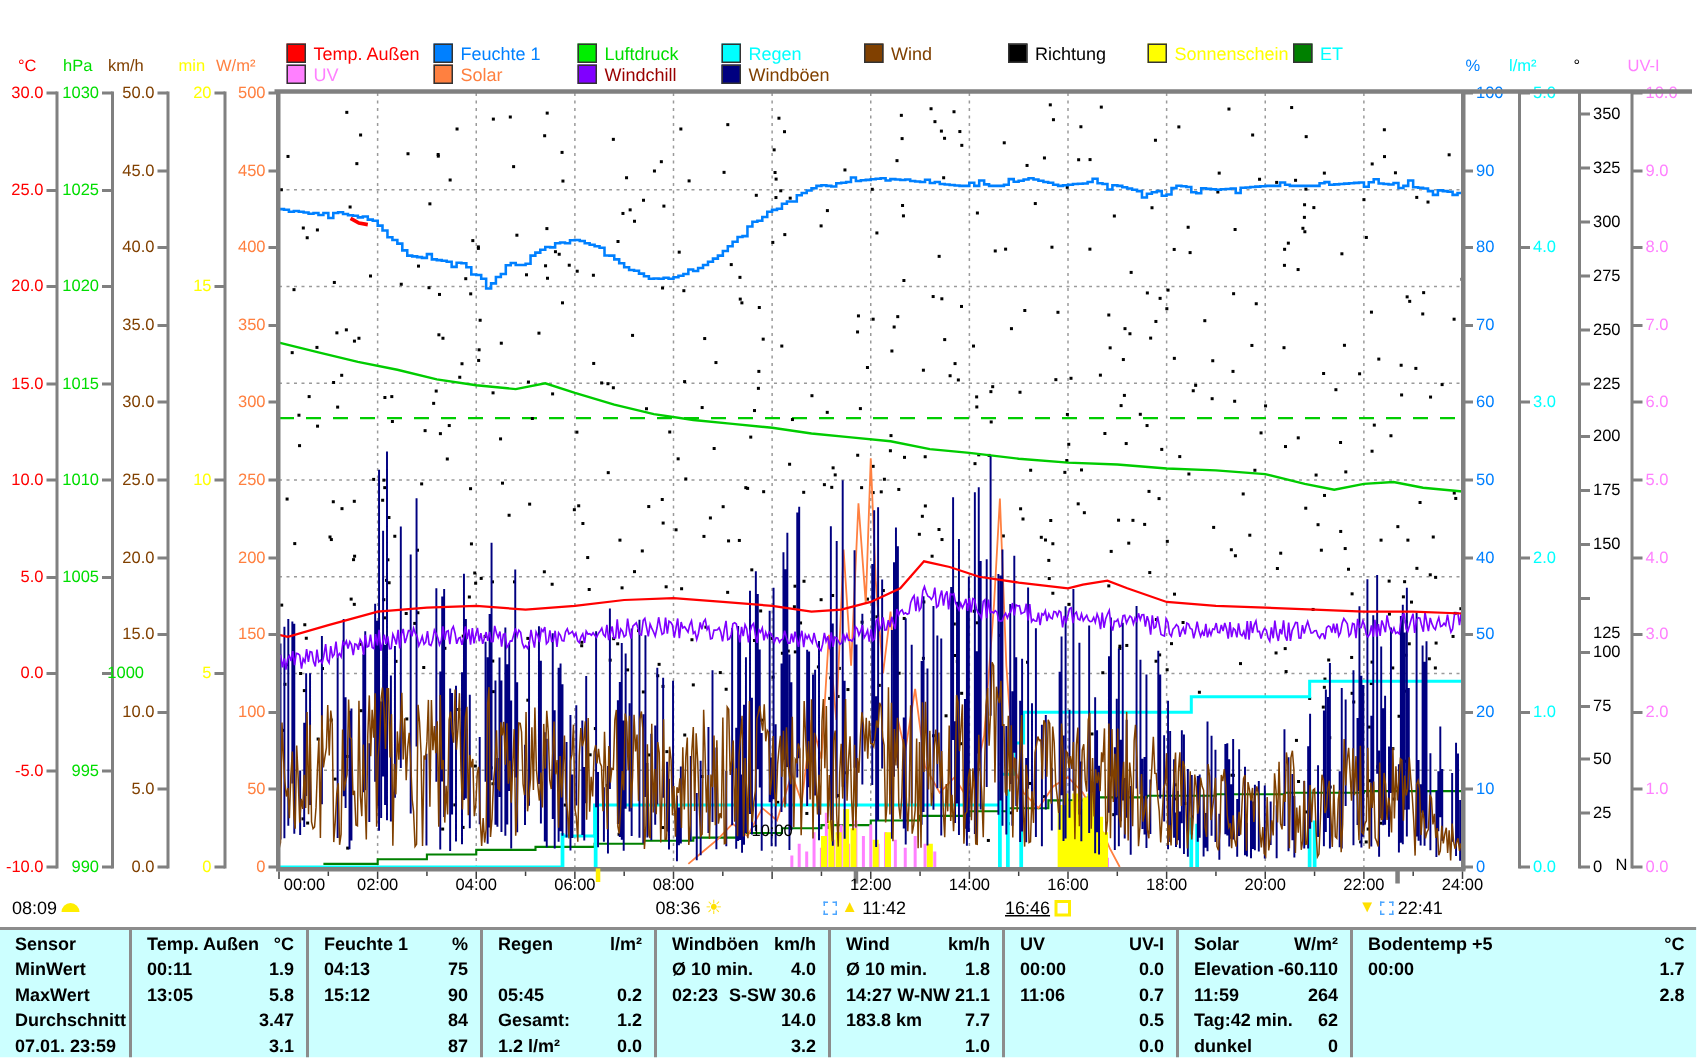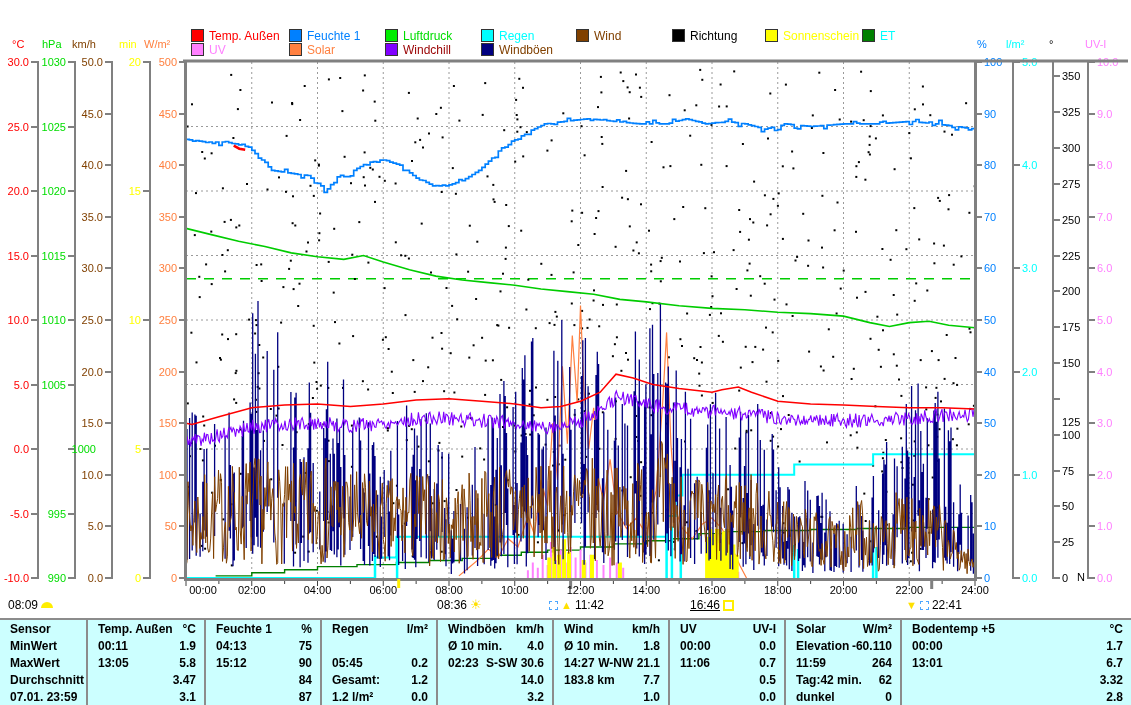--- a/index.html
+++ b/index.html
@@ -983,21 +983,21 @@
       <rect x="569.1375" y="578" width="3" height="11" fill="#808080"></rect>
       <rect x="930.203625" y="578" width="3" height="11" fill="#808080"></rect>
       <rect x="397.20125" y="579" width="3" height="9" fill="#ffee00"></rect>
     </svg>
   <div id="xlabels" class="abs" style="left:0;top:0;">
       <div class="abs xlab" style="left: 184px; top: 584px; width: 38px;">00:00</div>
       <div class="abs xlab" style="left: 232.75px; top: 584px; width: 38px;">02:00</div>
       <div class="abs xlab" style="left: 298.5px; top: 584px; width: 38px;">04:00</div>
       <div class="abs xlab" style="left: 364.25px; top: 584px; width: 38px;">06:00</div>
       <div class="abs xlab" style="left: 430px; top: 584px; width: 38px;">08:00</div>
-      <div class="abs xlab" style="left: 495.75px; top: 584px; width: 38px;">10:00</div>
+      <div class="abs xlab" style="left: 495.75px; top: 548px; width: 38px;">10:00</div>
       <div class="abs xlab" style="left: 561.5px; top: 584px; width: 38px;">12:00</div>
       <div class="abs xlab" style="left: 627.25px; top: 584px; width: 38px;">14:00</div>
       <div class="abs xlab" style="left: 693px; top: 584px; width: 38px;">16:00</div>
       <div class="abs xlab" style="left: 758.75px; top: 584px; width: 38px;">18:00</div>
       <div class="abs xlab" style="left: 824.5px; top: 584px; width: 38px;">20:00</div>
       <div class="abs xlab" style="left: 890.25px; top: 584px; width: 38px;">22:00</div>
       <div class="abs xlab" style="left: 956px; top: 584px; width: 38px;">24:00</div>
     </div>
   <div id="markers" class="abs" style="left:0;top:0;">
       <div class="abs marker" style="left: 8px; top: 598px;">
@@ -1006,21 +1006,21 @@
       </div>
       <div class="abs marker" style="left: 437px; top: 598px;">
         <span>08:36</span>
         <span class="icon sun-icon">☀</span>
       </div>
       <div class="abs marker" style="left: 549px; top: 598px;">
         <span class="icon dashbox-icon"></span>
         <span class="icon uparrow-icon">▲</span>
         <span>11:42</span>
       </div>
-      <div class="abs marker" style="left: 690px; top: 598px; text-decoration: underline;">
+      <div class="abs marker" style="left: 670px; top: 598px; text-decoration: underline;">
         <span>16:46</span>
         <span class="icon squareoutline-icon"></span>
       </div>
       <div class="abs marker" style="left: 906px; top: 598px;">
         <span class="icon downarrow-icon">▼</span>
         <span class="icon dashbox-icon"></span>
         <span>22:41</span>
       </div>
     </div>
   <div id="footer" class="abs footer">
@@ -1198,26 +1198,18 @@
       <div class="abs fcol sep" style="left: 900px; width: 229px; padding-right: 110px;">
         <div class="frow">
           <span class="l">Bodentemp +5</span>
           <span class="r">°C</span>
         </div>
         <div class="frow">
           <span class="l">00:00</span>
           <span class="r">1.7</span>
         </div>
         <div class="frow">
-          <span class="l">13:01</span>
-          <span class="r">6.7</span>
-        </div>
-        <div class="frow">
-          <span class="l"></span>
-          <span class="r">3.32</span>
-        </div>
-        <div class="frow">
           <span class="l"></span>
           <span class="r">2.8</span>
         </div>
       </div>
     </div>
 </div>
 
 </body></html>

